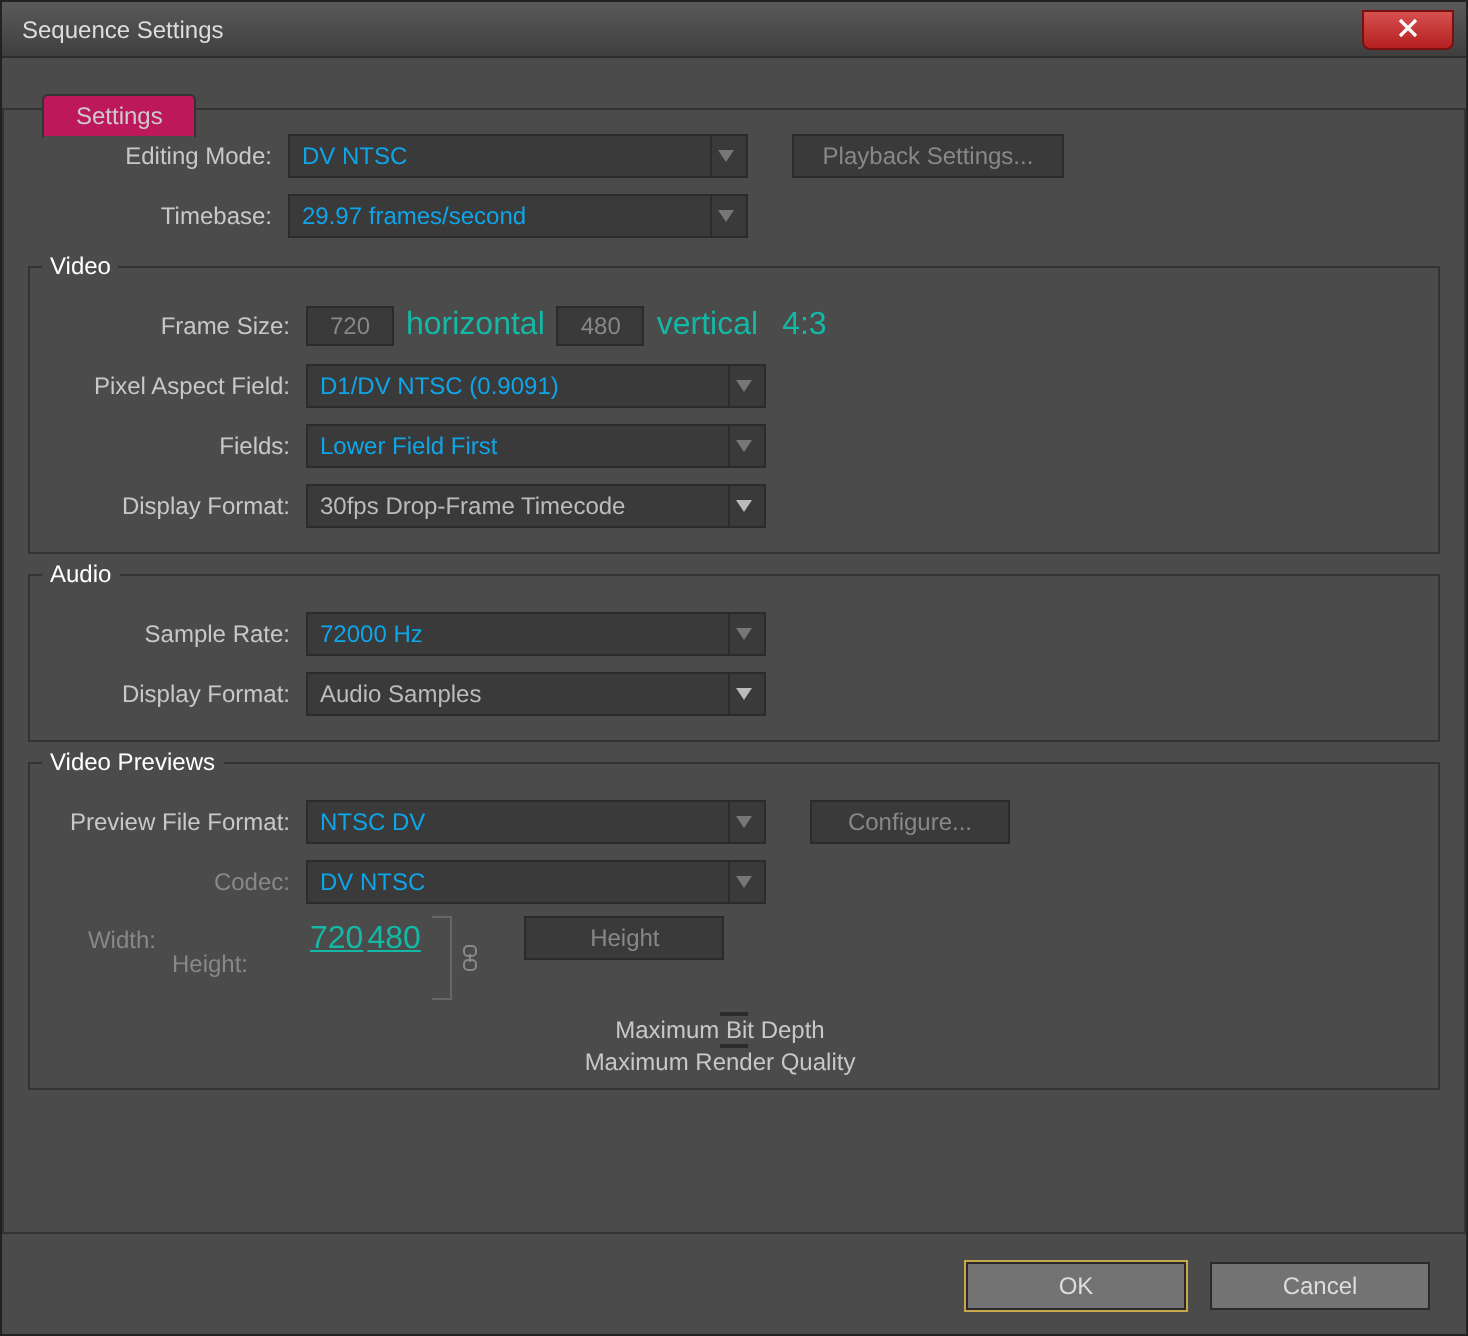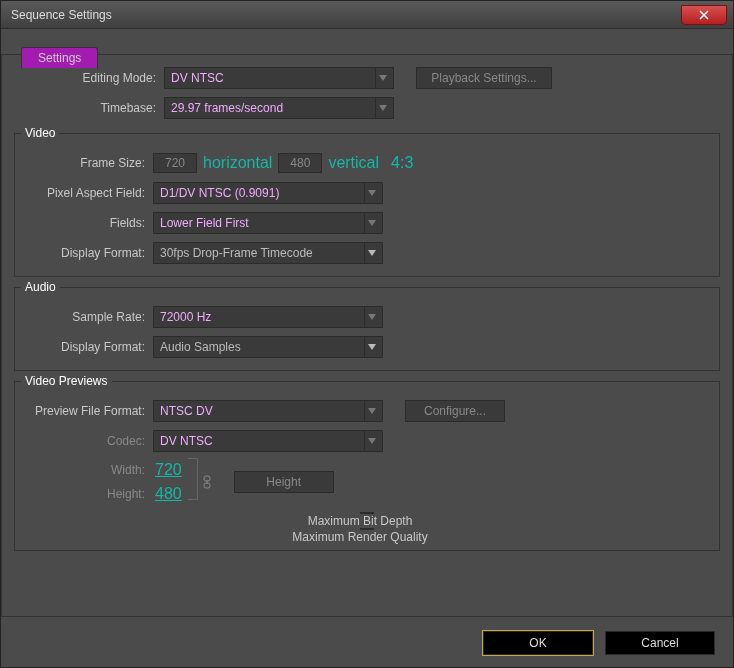--- a/index.html
+++ b/index.html
@@ -17,35 +17,35 @@
   .closebtn {
     width: 46px; height: 20px; background: linear-gradient(#d85050,#b32020);
     border: 1px solid #7a1010; border-radius: 0 0 4px 4px; margin-right: 6px;
     display: flex; align-items: center; justify-content: center; cursor: pointer;
   }
   .closebtn svg { width: 10px; height: 10px; }
   .content { position: absolute; top: 28px; left: 0; right: 0; bottom: 0; padding: 14px 18px 18px 18px; }
   .tabstrip { position: relative; height: 26px; }
   .tab {
     position: absolute; left: 2px; top: 4px; height: 22px; padding: 0 16px;
-    background: #a21caf; border: 1px solid #333; border-bottom: 1px solid #4b4b4b;
+    background: #be185d; border: 1px solid #333; border-bottom: 1px solid #4b4b4b;
     color: #ccc; font-size: 12px; line-height: 21px; border-radius: 3px 3px 0 0; z-index: 2;
   }
   .tabpanel {
     border: 1px solid #333; position: absolute; left: 0; right: 0; top: 25px; bottom: 50px;
     background: #4b4b4b;
   }
   .row { display: flex; align-items: center; height: 30px; }
-  .lbl { width: 162px; text-align: right; color: #c8c8c8; font-size: 12px; padding-right: 8px; }
+  .lbl { width: 142px; text-align: right; color: #c8c8c8; font-size: 12px; padding-right: 8px; }
   .lbl-dim { color: #888; }
   .select {
     height: 22px; background: #3a3a3a; border: 1px solid #2b2b2b; color: #bbb;
     font-size: 12px; padding: 0 20px 0 6px; position: relative; display: inline-flex; align-items: center;
   }
-  .select-dim { color: #f0abfc; }
+  .select-dim { color: #0ea5e9; }
   .select .arrow {
     position: absolute; right: 4px; top: 0; bottom: 0; width: 14px;
     border-left: 1px solid #2b2b2b; display: flex; align-items: center; justify-content: center;
   }
   .select .arrow svg { width: 8px; height: 6px; }
   .w230 { width: 230px; }
   .btn {
     height: 22px; background: #3a3a3a; border: 1px solid #2b2b2b; color: #888;
     font-size: 12px; padding: 0 14px; display: inline-flex; align-items: center; justify-content: center;
     cursor: default;
@@ -58,36 +58,36 @@
     border: 1px solid #333; margin: 10px 12px 4px 12px; position: relative; padding: 14px 8px 8px 8px;
   }
   .legend {
     position: absolute; top: -8px; left: 6px; background: #4b4b4b; padding: 0 4px;
     color: #ffffff; font-size: 12px;
   }
   .footer {
     position: absolute; right: 18px; bottom: 12px; display: flex; gap: 12px;
   }
   .mainbtn {
-    width: 110px; height: 24px; background: #000000; border: 1px solid #2a2a2a;
+    width: 110px; height: 24px; background: #737373; border: 1px solid #2a2a2a;
     color: #ddd; font-size: 12px; display: flex; align-items: center; justify-content: center; cursor: pointer;
   }
   .ok { outline: 1px solid #c9a84b; }
   .checkbox {
     width: 14px; height: 14px; border: 1px solid #2b2b2b; background: #3a3a3a; display: inline-block;
     margin-right: 6px; vertical-align: middle;
   }
   .cblabel { color: #c8c8c8; font-size: 12px; vertical-align: middle; margin-right: 20px; }
   .subtxt { color: #14b8a6; font-size: 16px; margin: 0 6px; }
   .bracket {
     width: 10px; height: 42px; border: 1px solid #666; border-left: none; margin-left: 6px;
   }
   .linkicon { width: 18px; display:flex; align-items:center; justify-content:center; }
   .linkicon svg { width: 10px; height: 14px; }
-  .col { display: flex; flex-direction: column; justify-content: center; }
+  .col { display: flex; justify-content: center; }
   .hnum { text-decoration: underline; }
 </style>
 </head>
 <body>
 
 <div class="window">
   <div class="titlebar">
     <span class="title">Sequence Settings</span>
     <div class="closebtn">
       <span>
@@ -228,21 +228,21 @@
                 </svg>
               </span>
           </span>
         </div>
 
         <div class="row" style="height:auto; align-items:stretch; margin-top:2px;">
           <div class="col" style="width:130px;">
             <div style="height:24px; display:flex; align-items:center; justify-content:flex-end; padding-right:8px;">
               <span class="lbl lbl-dim" style="width:auto;padding:0">Width:</span>
             </div>
-            <div style="height:24px; display:flex; align-items:center; justify-content:flex-end; padding-right:8px;">
+            <div style="height:24px; display:flex; align-items:center; justify-content:flex-end; padding-right:8px;margin-top:12px;">
               <span class="lbl lbl-dim" style="width:auto;padding:0">Height:</span>
             </div>
           </div>
           <div class="col">
             <div style="height:24px; display:flex; align-items:center;">
               <span class="subtxt lbl-dim hnum" style="margin:0 0 0 2px">720</span>
             </div>
             <div style="height:24px; display:flex; align-items:center;">
               <span class="subtxt lbl-dim hnum" style="margin:0 0 0 2px">480</span>
             </div>

